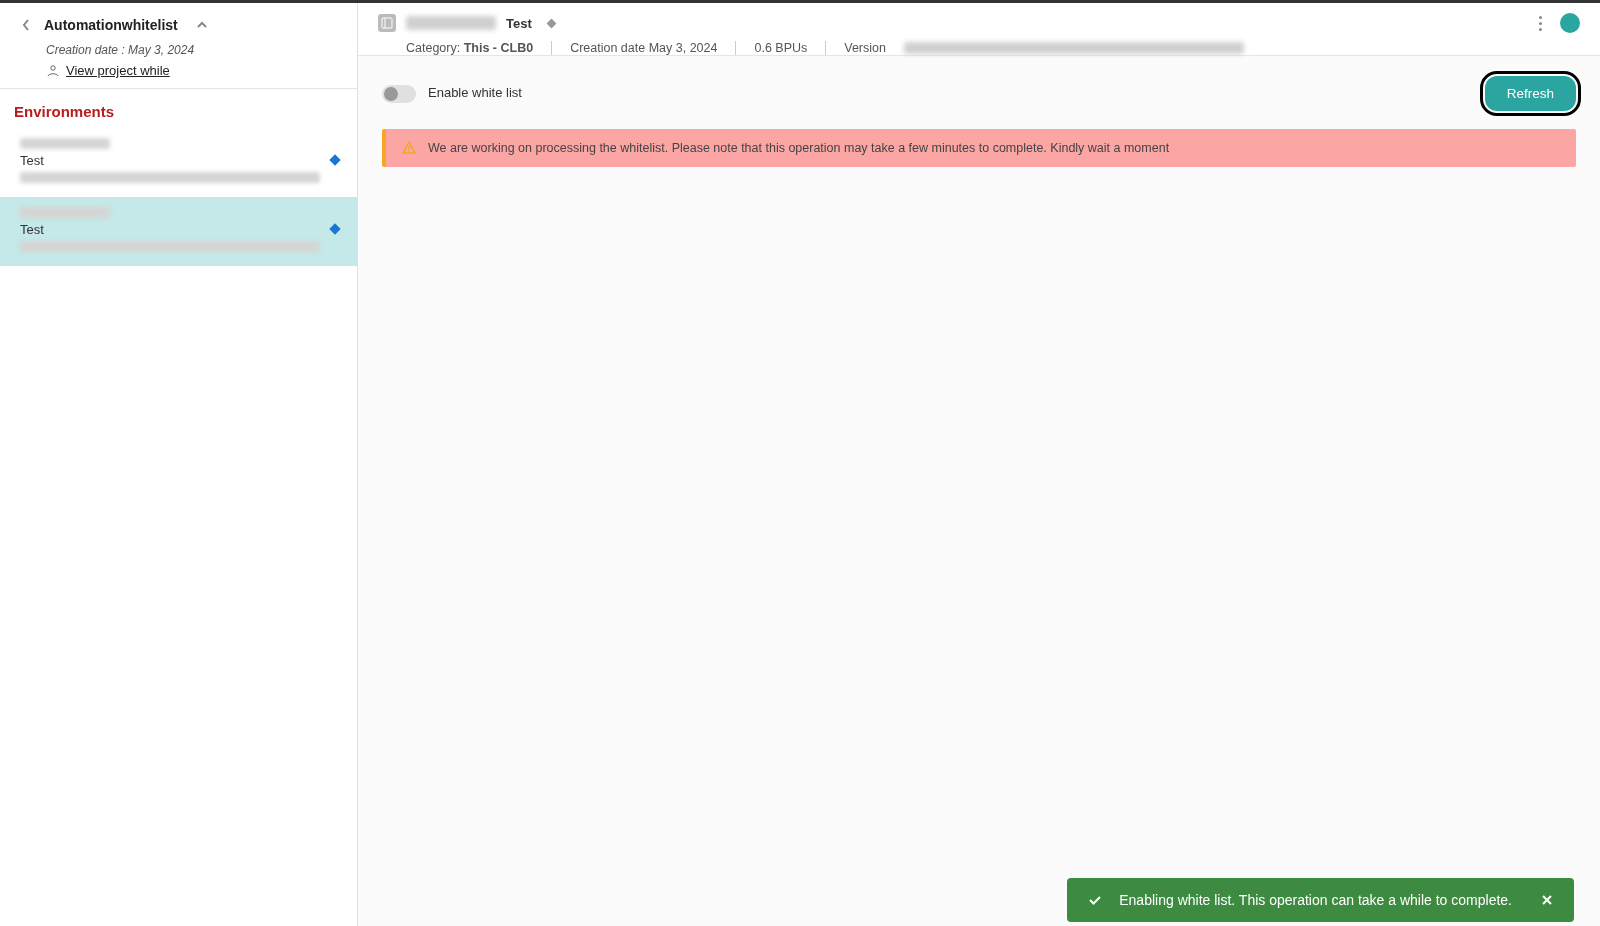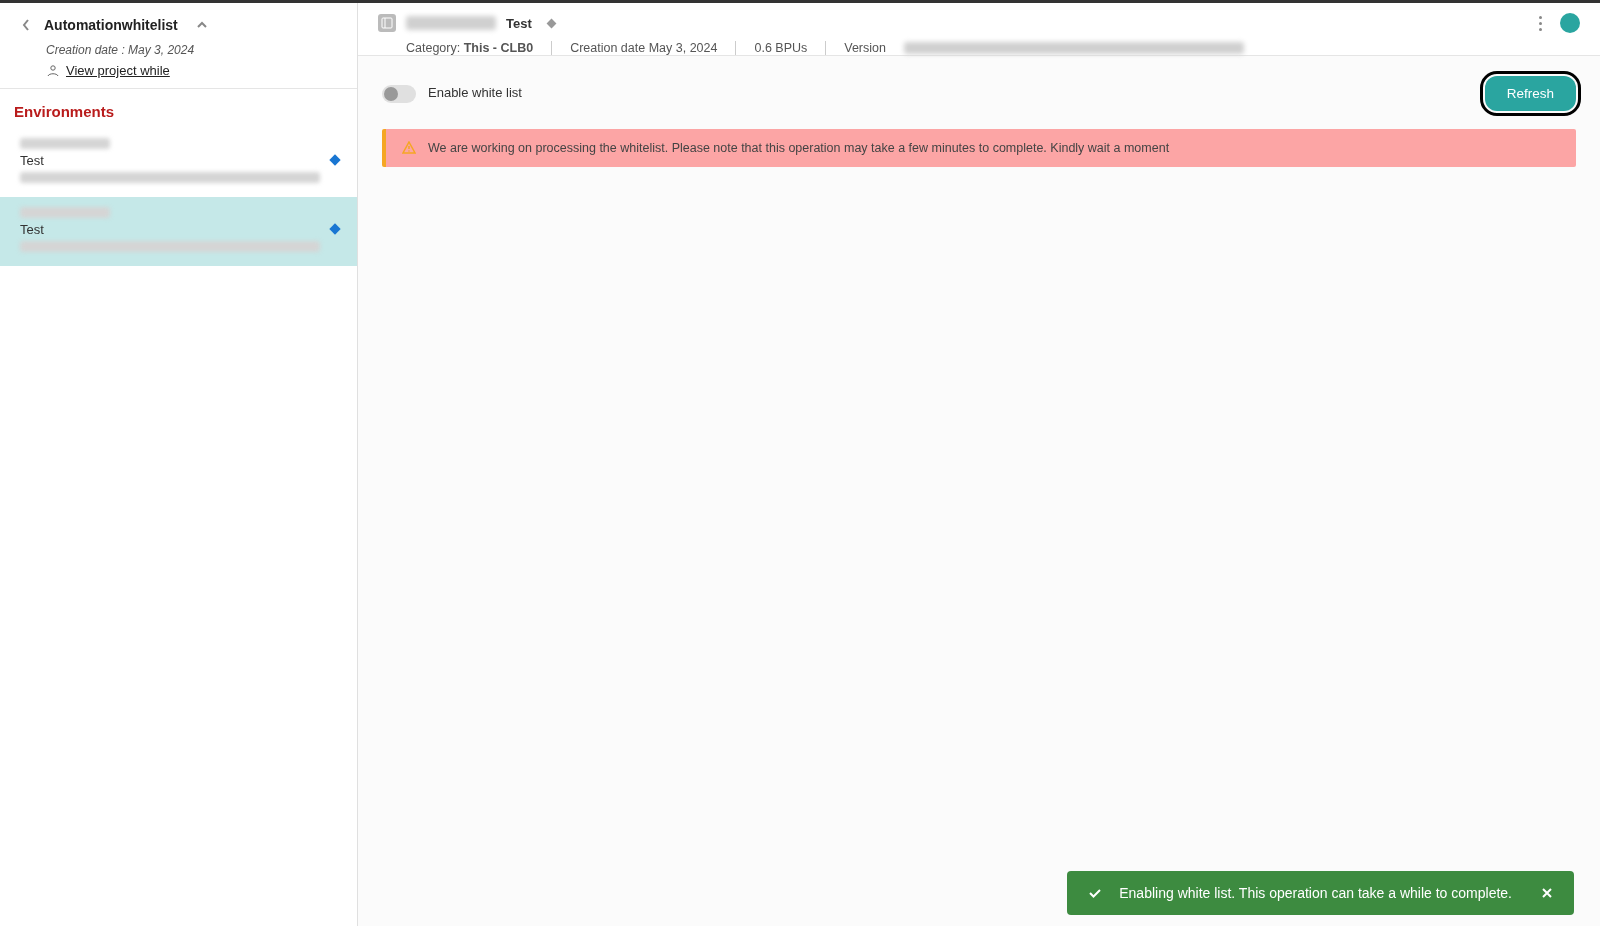--- a/index.html
+++ b/index.html
@@ -43,21 +43,21 @@
 .content { flex: 1; background: #fbfbfb; border-top: 1px solid #e5e5e5; padding: 20px 24px; }
 .toggle-row { display: flex; align-items: center; justify-content: space-between; }
 .toggle-group { display: flex; gap: 12px; }
 .toggle { width: 34px; height: 18px; background: #e0e0e0; border-radius: 10px; position: relative; cursor: pointer; }
 .toggle-knob { width: 14px; height: 14px; border-radius: 50%; background: #999; position: absolute; top: 2px; left: 2px; }
 .toggle-label { font-size: 13px; color: #333; }
 .refresh-btn { background: #2aa5a0; color: #fff; border: none; padding: 10px 22px; font-size: 13.5px; border-radius: 12px; cursor: pointer; outline: 3px solid #000; outline-offset: 2px; }
 .alert { display: flex; align-items: center; gap: 12px; background: #fca5a5; border-left: 4px solid #f5a623; padding: 12px 16px; margin-top: 18px; border-radius: 2px; }
 .alert-icon { width: 14px; height: 14px; }
 .alert-text { font-size: 12.5px; color: #444; }
-.toast { position: absolute; bottom: 11px; right: 26px; background: #3d8b40; color: #fff; display: flex; align-items: center; gap: 16px; padding: 14px 20px; border-radius: 4px; font-size: 14px; }
+.toast { position: absolute; bottom: 4px; right: 26px; background: #3d8b40; color: #fff; display: flex; align-items: center; gap: 16px; padding: 14px 20px; border-radius: 4px; font-size: 14px; }
 .toast-check { width: 16px; height: 16px; }
 .toast-close { cursor: pointer; width: 14px; height: 14px; margin-left: 12px; }
 </style>
 </head>
 <body>
 
 <div class="app">
   <aside class="sidebar">
     <div class="sidebar-header">
       <div class="sidebar-header-row">

